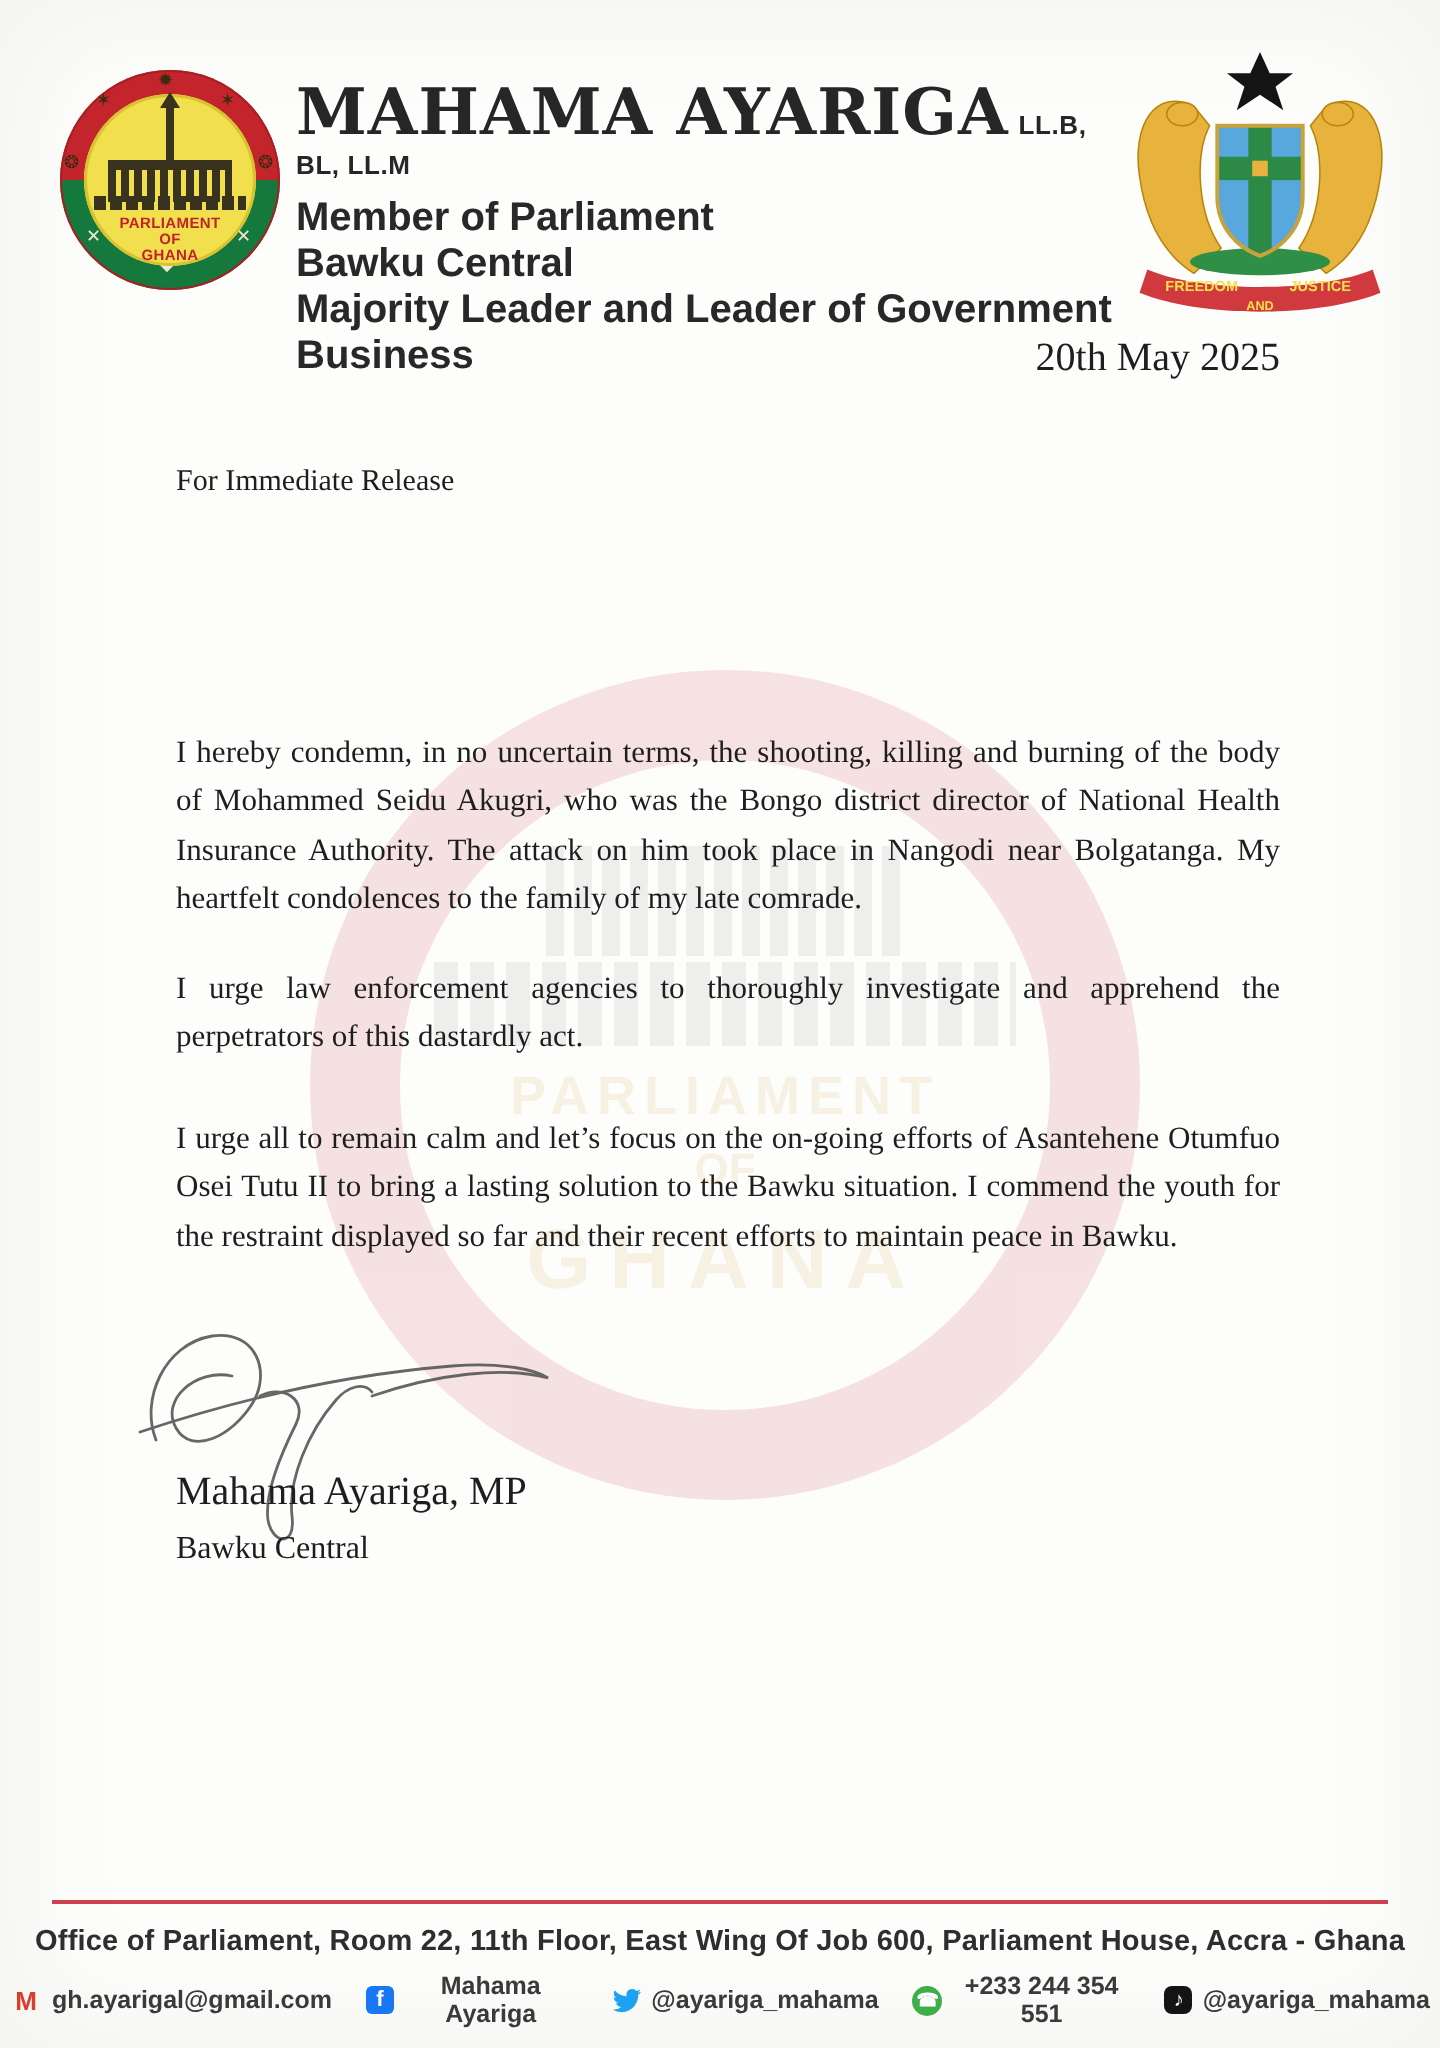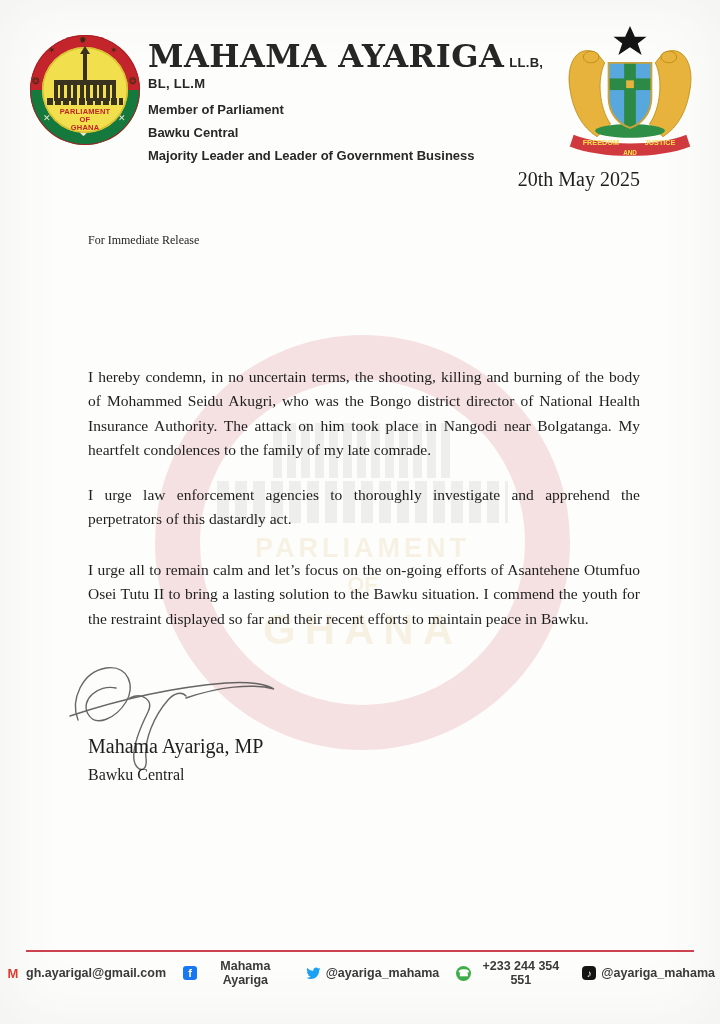--- a/index.html
+++ b/index.html
@@ -28,21 +28,21 @@
         font-weight:800;font-size:7.5px;line-height:8px;letter-spacing:.2px;}
   .ring-sym{position:absolute;font-size:9px;line-height:9px;}
   .ring-sym.dark{color:#3a2c10;}
   .ring-sym.lite{color:#efe8d2;}
 
   
   .title-block{position:absolute;left:148px;top:38px;width:420px;color:#262626;}
   .main-name{font-family:"DejaVu Serif",serif;font-weight:800;font-size:32px;line-height:36px;
         letter-spacing:.5px;display:inline;}
   .creds{font-weight:700;font-size:13px;letter-spacing:.3px;margin-left:5px;}
-  .role{font-weight:700;font-size:13px;line-height:23px;color:#282828;}
+  .role{font-weight:700;font-size:20px;line-height:23px;color:#282828;}
   .role.first{margin-top:6px;}
 
   
   .coat{position:absolute;right:22px;top:22px;width:136px;height:140px;}
 
   
   .watermark{position:absolute;left:155px;top:335px;width:415px;height:415px;opacity:.12;z-index:0;
         pointer-events:none;}
   .wm-ring{position:absolute;inset:0;border:45px solid #c4242b;border-radius:50%;}
   .wm-b1{position:absolute;left:118px;right:118px;top:88px;height:55px;
@@ -50,21 +50,21 @@
   .wm-b2{position:absolute;left:62px;right:62px;top:146px;height:42px;
         background:repeating-linear-gradient(90deg,#8a8a8a 0 12px,transparent 12px 18px);}
   .wm-text{position:absolute;left:0;right:0;top:198px;text-align:center;color:#c9a22c;font-weight:800;}
   .wm-l1{font-size:27px;letter-spacing:4px;}
   .wm-l2{font-size:22px;margin-top:8px;}
   .wm-l3{font-size:42px;letter-spacing:9px;margin-top:8px;}
 
   
   .content{position:absolute;inset:0;z-index:1;font-family:"Liberation Serif",serif;color:#1e1e1e;}
   .date{position:absolute;top:168px;right:80px;font-size:20px;}
-  .release{position:absolute;top:233px;left:88px;font-size:12px;}
+  .release{position:absolute;top:233px;left:88px;font-size:15px;}
   .subject{position:absolute;top:287px;left:88px;width:552px;font-weight:700;font-size:16px;}
   .para{position:absolute;left:88px;width:552px;font-size:15.5px;line-height:24.5px;text-align:justify;}
   .p0{top:349px;} .p1{top:467px;} .p2{top:542px;} .p3{top:647px;}
   .signature{position:absolute;left:68px;top:656px;width:220px;height:118px;}
   .sig-name{position:absolute;left:88px;top:735px;font-size:20px;}
   .sig-const{position:absolute;left:88px;top:766px;font-size:16px;}
 
   
   .footer{position:absolute;left:0;right:0;top:950px;z-index:2;text-align:center;}
   .footer-divider{height:2px;margin:0 26px;background:#cd4150;}
@@ -170,20 +170,21 @@
         <path d="M62 42 C74 36 86 44 80 56 C74 68 64 90 66 104 C68 116 80 118 78 102 C76 84 86 60 100 44 C106 37 114 35 118 40"></path>
       </g>
     </svg>
 
     <div class="sig-name">Mahama Ayariga, MP</div>
     <div class="sig-const">Bawku Central</div>
   </div>
 
   <div class="footer">
     <div class="footer-divider"></div>
+    <div class="footer-address">Office of Parliament, Room 22, 11th Floor, East Wing Of Job 600, Parliament House, Accra - Ghana</div>
     <div class="contacts">
 
       <span class="contact">
         <span class="ic ic-gmail">M</span>
         <span>gh.ayarigal@gmail.com</span>
       </span>
 
       <span class="contact">
         <span class="ic ic-fb">f</span>
         <span>Mahama Ayariga</span>

